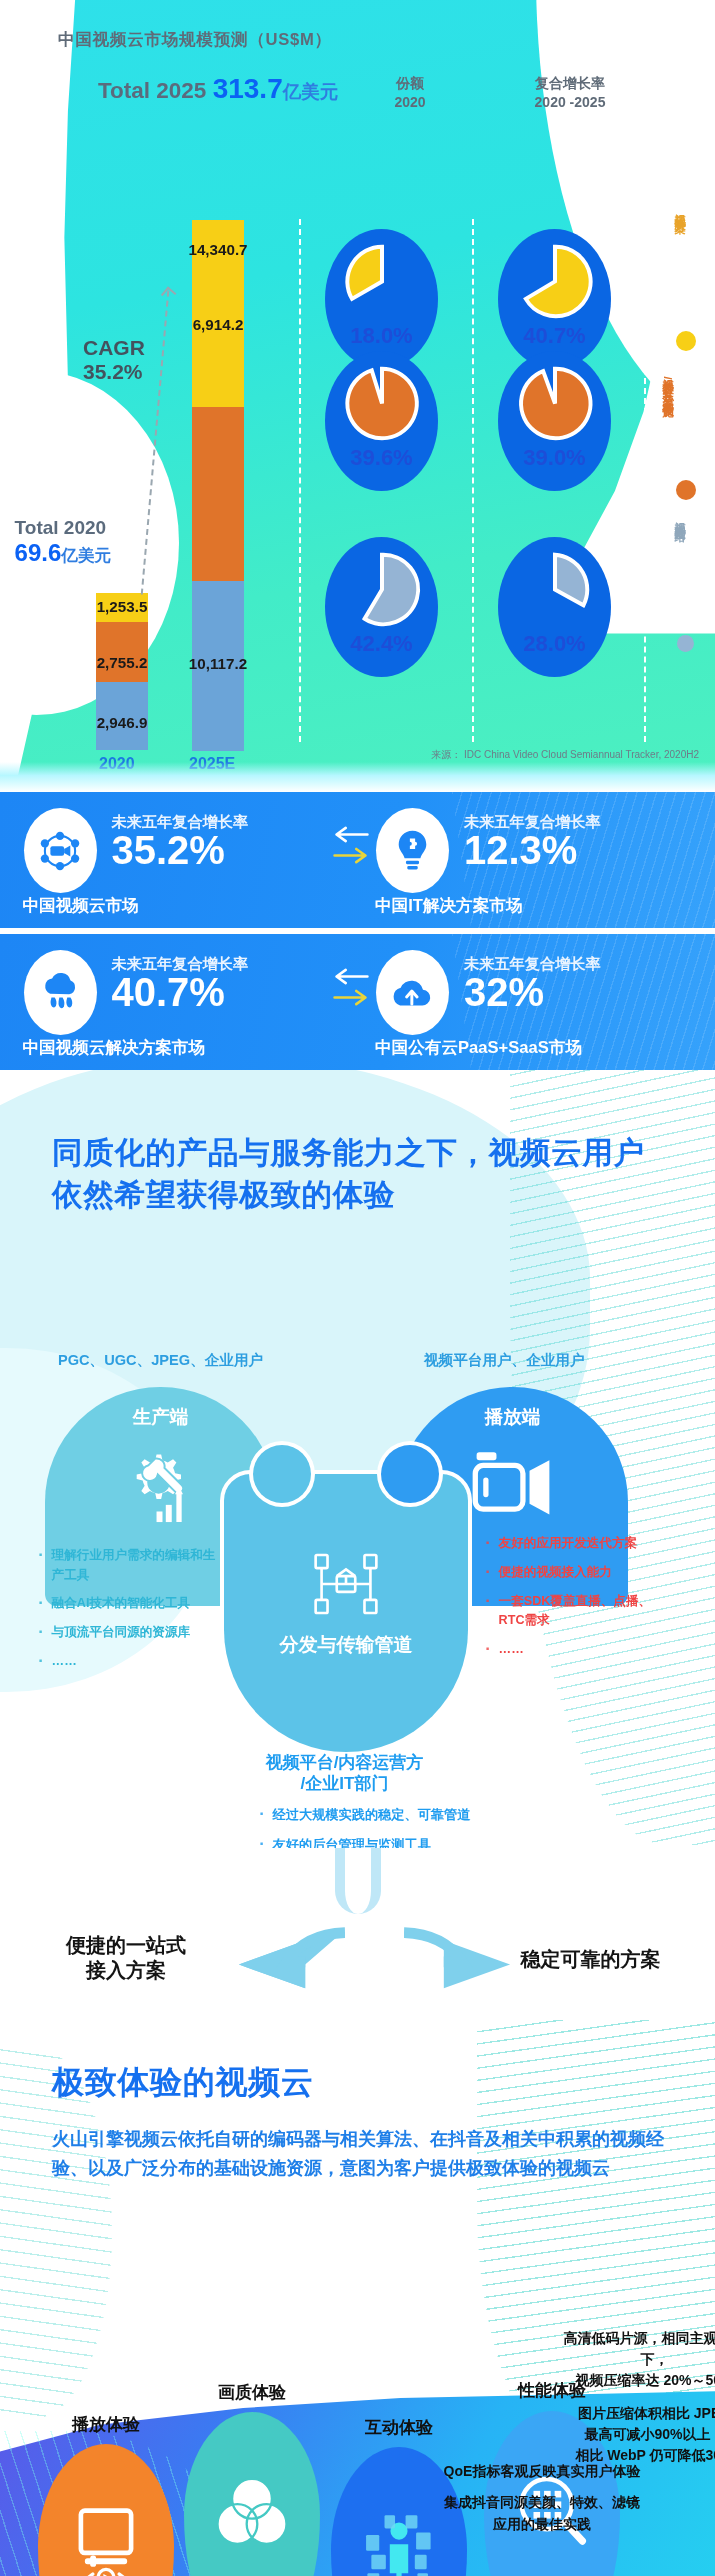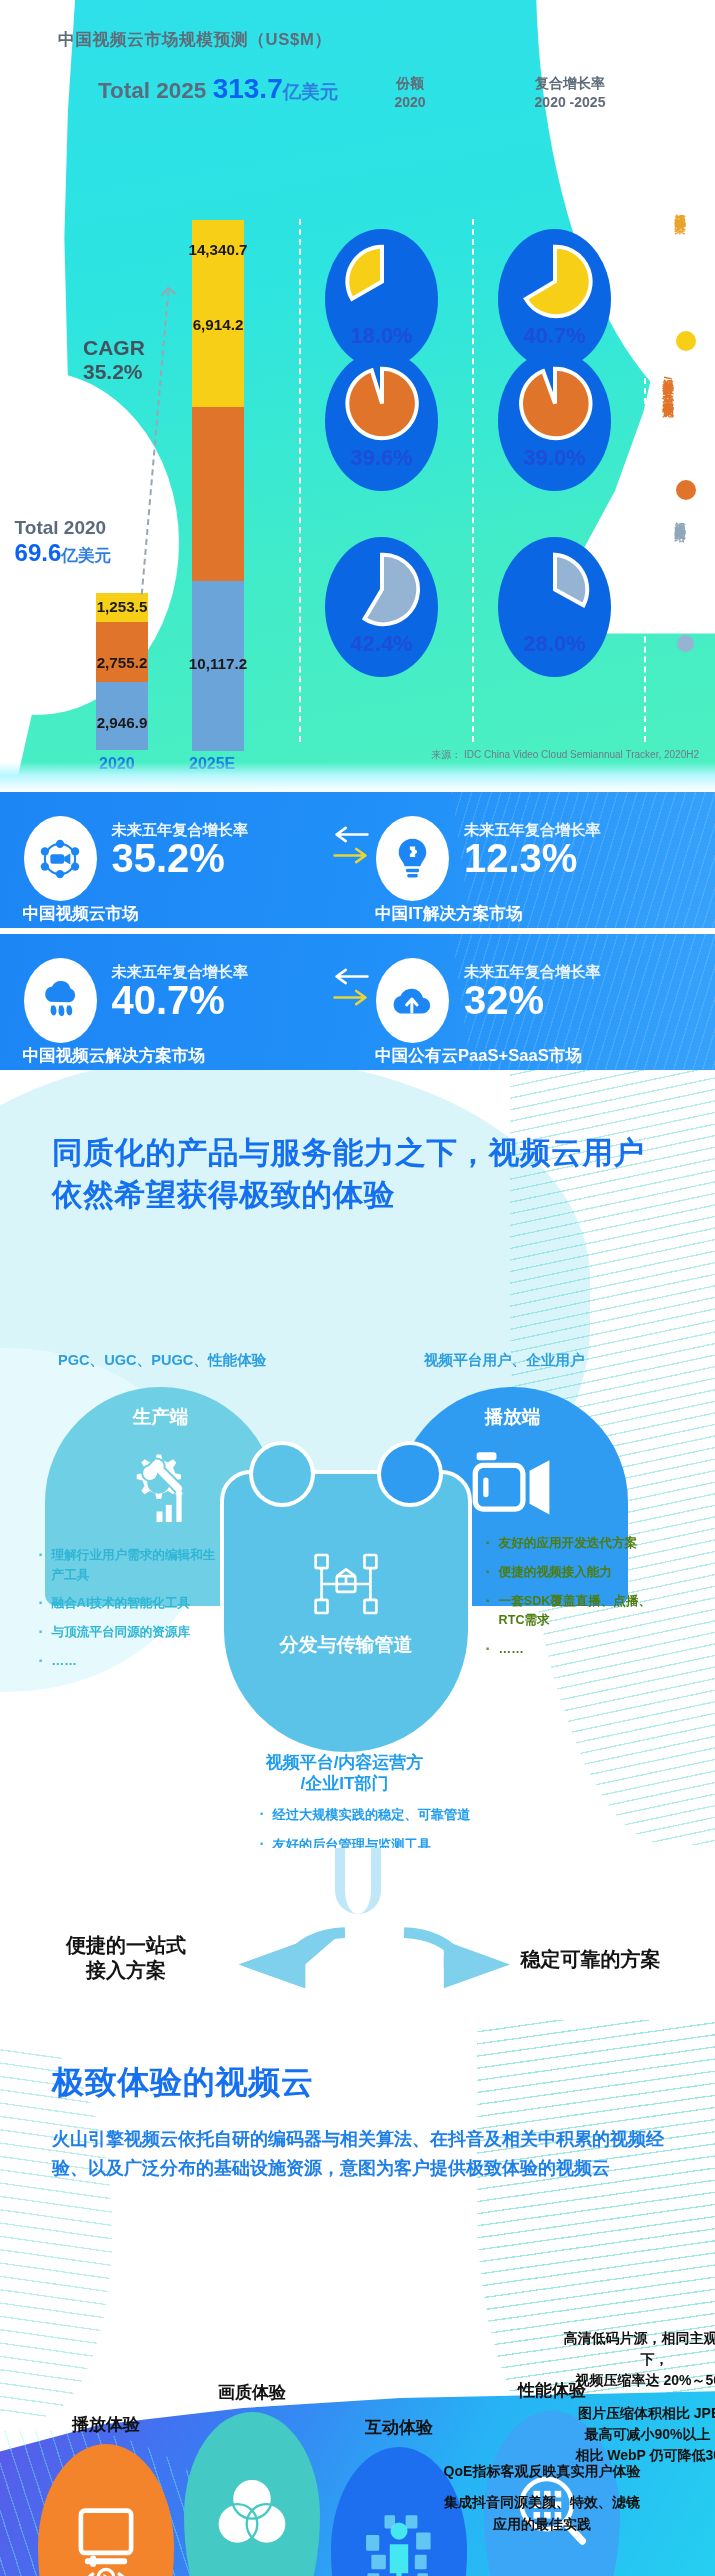--- a/index.html
+++ b/index.html
@@ -166,21 +166,21 @@
     overflow: hidden;
   }
   .stat-band + .stat-band { margin-top: 6px; }
   .band-streak {
     position:absolute; right:-119px; top:-93px; width:371px; height:318px;
     background:
       repeating-linear-gradient(115deg, rgba(255,255,255,.12) 0 1.3px, rgba(255,255,255,0) 1.3px 9.3px);
     transform: rotate(-8deg);
   }
   .stat-half {
-    position: absolute; top: 12px; width: 325px; height: 108px;
+    position: absolute; top: 4px; width: 325px; height: 108px;
   }
   .stat-half.left  { left: 18.5px; }
   .stat-half.right { left: 371px; }
   .stat-icon {
     position: absolute; left: 5.3px; top: 12px;
     width: 73px; height: 85px; background: #fff; border-radius: 50%;
     display: flex; align-items: center; justify-content: center;
   }
   .stat-caption {
     position: absolute; left: 4px; top: 99px;
@@ -267,21 +267,21 @@
   .center-label {
     position: absolute; left: 245px; top: 682px; width: 199px;
     text-align: center; font-size: 17px; font-weight: 700;
     color: #1e9cf0; line-height: 1.25;
   }
   .bullets {
     position: absolute; width: 182px;
     font-size: 12.6px; line-height: 1.55; font-weight: 600;
   }
   #bul-left  { left: 37px; top: 476px; color: #2fb6d6; }
-  #bul-right { left: 484px; top: 464px; color: #4d7c0f; }
+  #bul-right { left: 484px; top: 464px; color: #ef4444; }
   .bullets li { list-style: none; position: relative; padding-left: 14.6px; margin-bottom: 9.3px; }
   .bullets li::before {
     content:'·'; position:absolute; left: 1.3px; top: -4px;
     font-size: 17px; color: inherit; opacity: .8;
   }
 
   
   #split-section {
     position: relative; width: 715px; height: 172px; background: #fff; overflow:hidden;
   }
@@ -552,21 +552,21 @@
   </div>
 </div>
 
 <div id="exp-section">
   <div class="pale-blob"></div>
   <div class="pale-blob2"></div>
   <div class="wave-right"></div>
 
   <div class="headline">同质化的产品与服务能力之下，视频云用户依然希望获得极致的体验</div>
 
-  <div class="user-tag" id="ut-left">PGC、UGC、PUGC、性能体验</div>
+  <div class="user-tag" id="ut-left">PGC、UGC、JPEG、企业用户</div>
   <div class="user-tag" id="ut-right">视频平台用户、企业用户</div>
 
   <div class="dome" id="dome-left">
     <div class="dome-title">生产端</div>
     <div class="dome-icon">
       <svg width="85" height="82" viewBox="0 0 128 124">
         <path d="M58 10 l7 0 2 9 a30 30 0 0 1 8 3 l8 -5 5 5 -5 8 a30 30 0 0 1 3 8 l9 2 0 7 -9 2 a30 30 0 0 1 -3 8 l5 8 -5 5 -8 -5 a30 30 0 0 1 -8 3 l-2 9 -7 0 -2 -9 a30 30 0 0 1 -8 -3 l-8 5 -5 -5 5 -8 a30 30 0 0 1 -3 -8 l-9 -2 0 -7 9 -2 a30 30 0 0 1 3 -8 l-5 -8 5 -5 8 5 a30 30 0 0 1 8 -3 z" fill="#ffffff"></path>
         <circle cx="61" cy="52" r="17" fill="#6fcfe4"></circle>
         <path d="M46 26 a12 12 0 1 0 14 14 l26 26 a7 7 0 0 0 10 -10 l-26 -26 a12 12 0 0 0 -14 -14 z" fill="#ffffff" stroke="#6fcfe4" stroke-width="3"></path>
         <rect x="58" y="96" width="9" height="16" fill="#ffffff"></rect>

